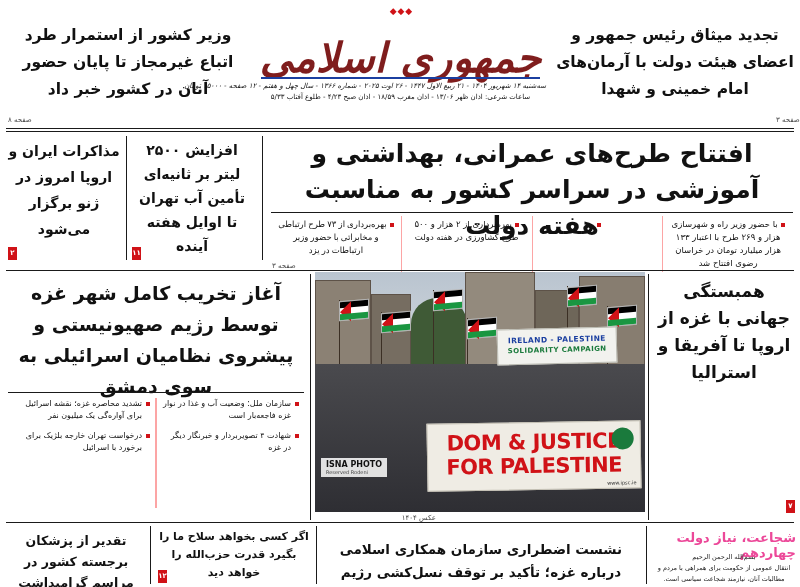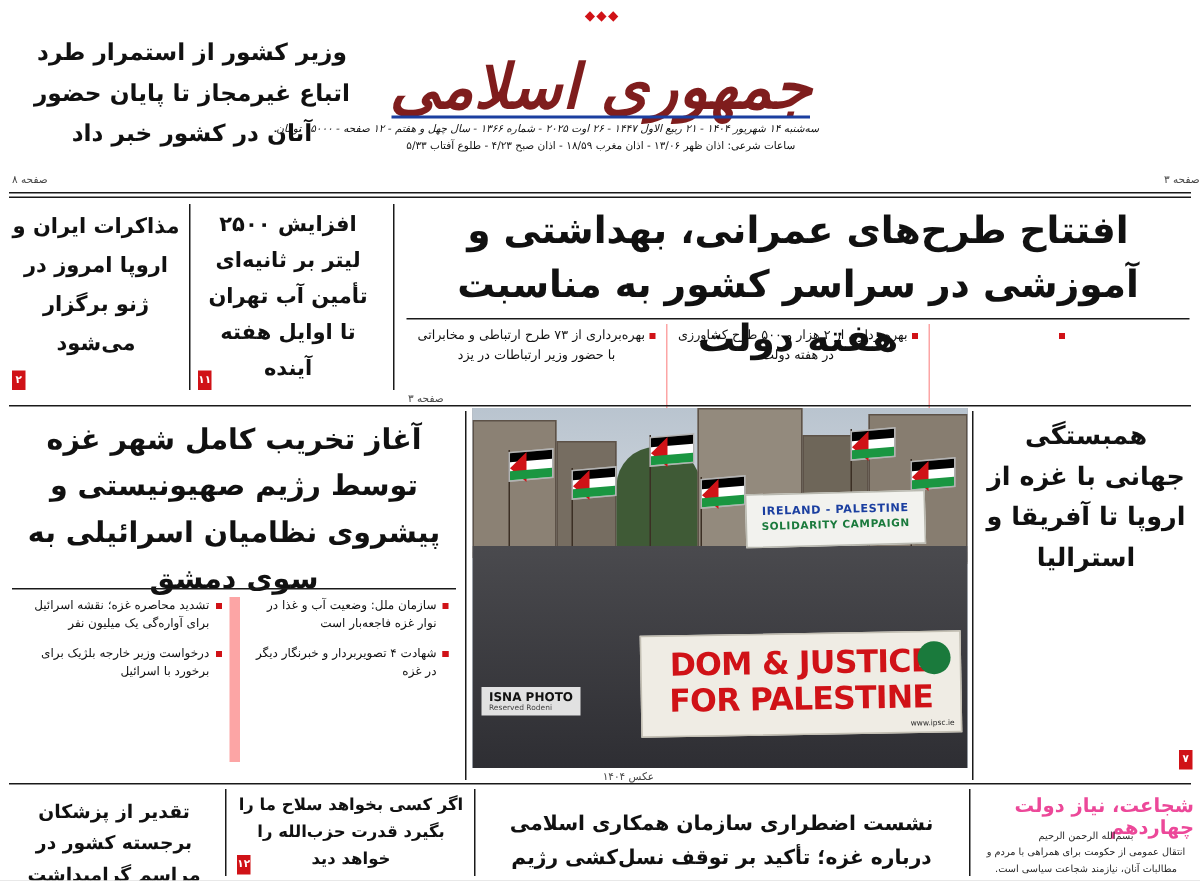--- a/index.html
+++ b/index.html
@@ -178,21 +178,21 @@
   .sub-bullet {
     flex: 1;
     padding: 2px 6px 0 6px;
     font-size: 8.5px;
     line-height: 13px;
     text-align: center;
     color: #111;
     border-left: 1px solid #fca5a5;
     position: relative;
   }
-  .sub-bullet:last-child { border-left: none; }
+  .sub-bullet:last-child { border-left: none; font-family: Liberation Serif, serif; }
   .sub-bullet .sq {
     display: inline-block;
     width: 4px; height: 4px;
     background: #d01217;
     margin-left: 3px;
     vertical-align: middle;
   }
   #main-pagetag {
     position: absolute;
     left: 272px; top: 262px;
@@ -217,21 +217,21 @@
     left: 8px; top: 398px;
     width: 296px;
     height: 110px;
     direction: rtl;
     display: flex;
   }
   .gb-col {
     flex: 1;
     padding: 0 5px;
   }
-  .gb-col.first { border-left: 7px solid #fca5a5; }
+  .gb-col.first { border-left: 2px solid #fca5a5; }
   .gb-item {
     font-size: 8px;
     line-height: 12px;
     color: #111;
     margin-bottom: 8px;
     position: relative;
     padding-right: 8px;
   }
   .gb-item .sq {
     position: absolute;
@@ -452,20 +452,21 @@
     <div id="top-right-page">صفحه ۸</div>
 
     <div id="logo-block">
       <div id="logo-ornament">◆ ◆ ◆</div>
       <div id="paper-name">جمهوری اسلامی</div>
       <div id="name-underline"></div>
       <div class="issue-line" id="issue-1">سه‌شنبه ۱۴ شهریور ۱۴۰۴ - ۲۱ ربیع الاول ۱۴۴۷ - ۲۶ اوت ۲۰۲۵ - شماره ۱۳۶۶ - سال چهل و هفتم - ۱۲ صفحه - ۱۵۰۰۰ تومان</div>
       <div class="issue-line" id="issue-2">ساعات شرعی: اذان ظهر ۱۳/۰۶ - اذان مغرب ۱۸/۵۹ - اذان صبح ۴/۲۳ - طلوع آفتاب ۵/۳۳</div>
     </div>
 
+    <div id="top-left-head">تجدید میثاق رئیس جمهور و اعضای هیئت دولت با آرمان‌های امام خمینی و شهدا</div>
     <div id="top-left-page">صفحه ۳</div>
   </div>
 
   <div class="hsep" style="left:6px; top:128px; width:788px;"></div>
   <div class="hsep" style="left:6px; top:131px; width:788px;"></div>
 
   <div class="sidecol-box" id="box-negotiations">مذاکرات ایران و اروپا امروز در ژنو برگزار می‌شود</div>
   <div class="page-tag" id="tag-neg">۲</div>
 
   <div class="vsep" style="left:126px; top:136px; height:124px;"></div>
@@ -473,40 +474,41 @@
   <div class="sidecol-box" id="box-water">افزایش ۲۵۰۰ لیتر بر ثانیه‌ای تأمین آب تهران تا اوایل هفته آینده</div>
   <div class="page-tag" id="tag-water">۱۱</div>
 
   <div class="vsep" style="left:262px; top:136px; height:124px;"></div>
 
   <div id="main-headline">افتتاح طرح‌های عمرانی، بهداشتی و آموزشی در سراسر کشور به مناسبت هفته دولت</div>
 
   <div class="hsep" style="left:271px; top:212px; width:522px;"></div>
 
   <div id="sub-bullets">
+    <div class="sub-bullet"><span class="sq"></span><span>با حضور وزیر راه و شهرسازی هزار و ۲۶۹ طرح با اعتبار ۱۳۳ هزار میلیارد تومان در خراسان رضوی افتتاح شد</span></div>
     <div class="sub-bullet"><span class="sq"></span></div>
     <div class="sub-bullet"><span class="sq"></span><span>بهره‌برداری از ۲ هزار و ۵۰۰ طرح کشاورزی در هفته دولت</span></div>
     <div class="sub-bullet"><span class="sq"></span><span>بهره‌برداری از ۷۳ طرح ارتباطی و مخابراتی با حضور وزیر ارتباطات در یزد</span></div>
   </div>
   <div id="main-pagetag">صفحه ۳</div>
 
   <div class="hsep" style="left:6px; top:270px; width:788px;"></div>
 
   <div id="gaza-head">آغاز تخریب کامل شهر غزه توسط رژیم صهیونیستی و پیشروی نظامیان اسرائیلی به سوی دمشق</div>
   <div class="hsep" style="left:8px; top:392px; width:296px;"></div>
 
   <div id="gaza-bullets">
     <div class="gb-col first">
       <div class="gb-item"><span class="sq"></span><span>سازمان ملل: وضعیت آب و غذا در نوار غزه فاجعه‌بار است</span></div>
       <div class="gb-item"><span class="sq"></span></div>
       <div class="gb-item"><span class="sq"></span><span>شهادت ۴ تصویربردار و خبرنگار دیگر در غزه</span></div>
     </div>
     <div class="gb-col">
       <div class="gb-item"><span class="sq"></span><span>تشدید محاصره غزه؛ نقشه اسرائیل برای آواره‌گی یک میلیون نفر</span></div>
-      <div class="gb-item"><span class="sq"></span><span>درخواست وزیر خارجه بلژیک برای برخورد با اسرائیل</span></div>
+      <div class="gb-item"><span class="sq"></span><span>درخواست تهران خارجه بلژیک برای برخورد با اسرائیل</span></div>
     </div>
   </div>
 
   <div class="vsep" style="left:310px; top:274px; height:246px;"></div>
 
   <div id="photo-wrap">
     <div id="sky"></div>
     <div class="bldg" id="bl1"></div>
     <div class="bldg" id="bl2"></div>
     <div id="tree1"></div>

